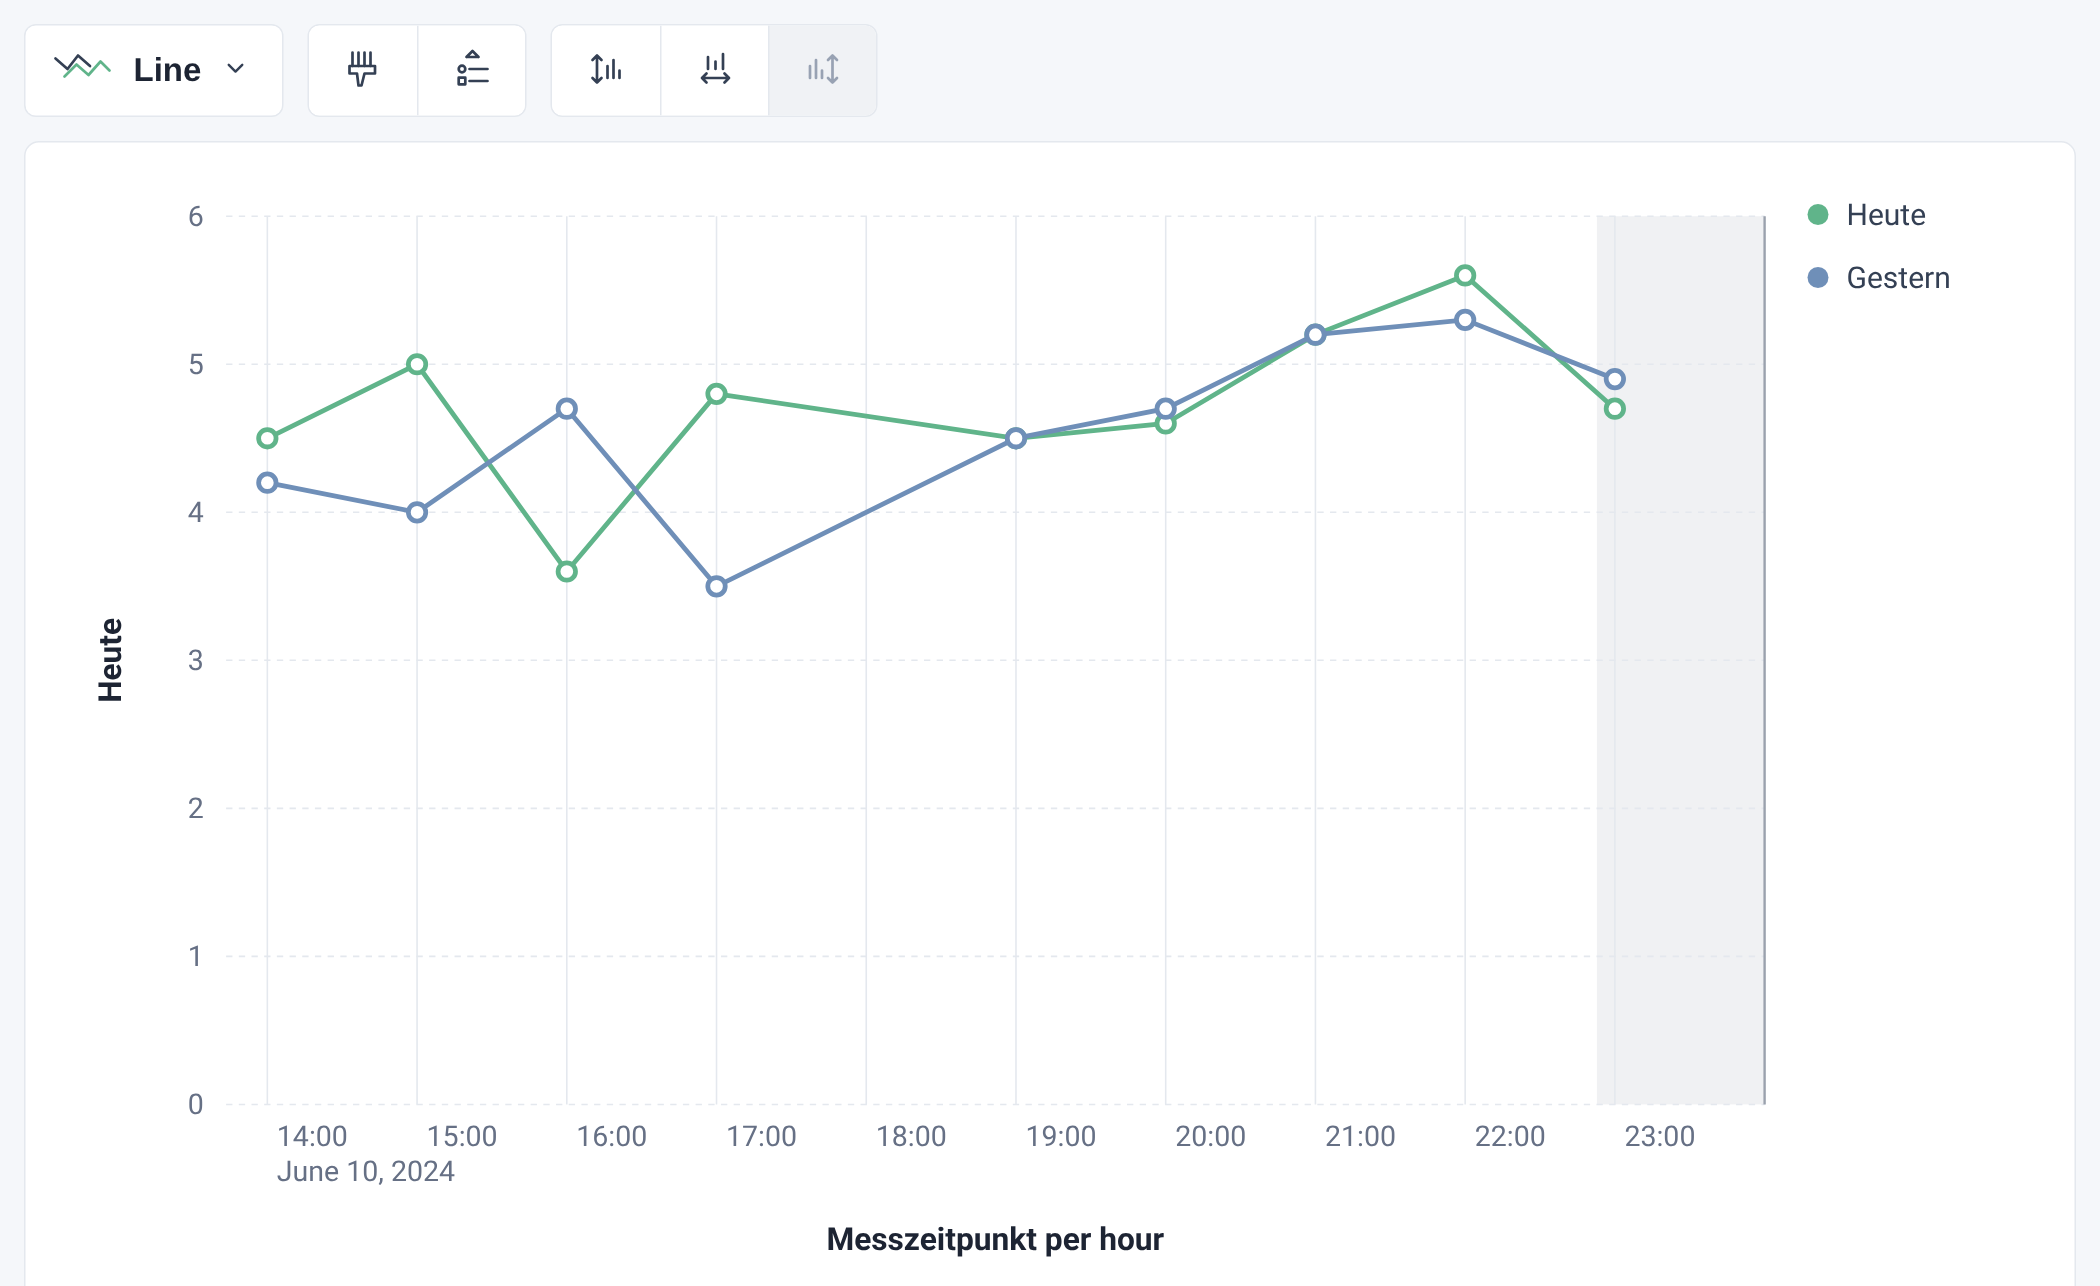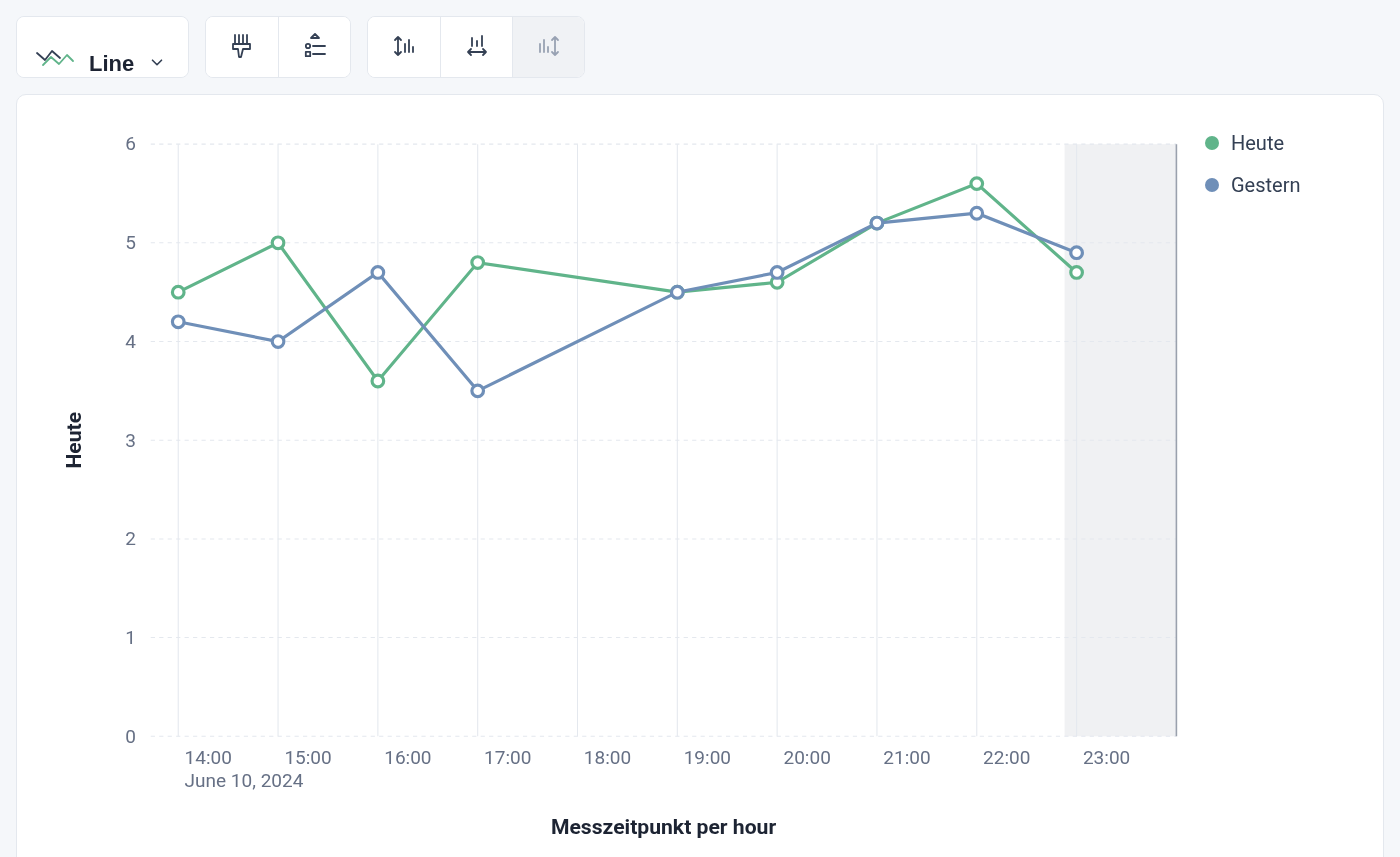--- a/index.html
+++ b/index.html
@@ -13,21 +13,21 @@
     --green:#60b48a;
     --blue:#6f8fb8;
   }
   html,body{margin:0;padding:0;background:var(--grey-0);font-family:-apple-system,BlinkMacSystemFont,"Segoe UI",Roboto,Helvetica,Arial,sans-serif;color:var(--ink);}
   .page{padding:16px 16px 40px 16px;width:1400px;box-sizing:border-box;}
   .toolbar{display:flex;gap:16px;margin-bottom:16px;}
   .btn-group{display:flex;background:#fff;border:1px solid var(--grey-1);border-radius:8px;overflow:hidden;}
   .btn{display:flex;align-items:center;justify-content:center;height:60px;min-width:72px;padding:0 18px;border:none;background:#fff;cursor:pointer;}
   .btn + .btn{border-left:1px solid var(--grey-1);}
   .btn.disabled{background:#f0f2f5;color:var(--grey-3);cursor:default;}
-  .type-btn{font-size:22px;font-weight:700;color:var(--ink);gap:14px;padding:0 22px 0 18px;align-items:flex-end;}
+  .type-btn{font-size:22px;font-weight:700;color:var(--ink);gap:14px;padding:0 22px 0 18px;}
   .type-btn .lbl{font-size:22px;}
   .chev{width:18px;height:18px;}
   .card{background:#fff;border:1px solid var(--grey-1);border-radius:10px;padding:28px 28px 20px 28px;position:relative;}
   .chart-row{display:flex;gap:18px;}
   .chart-wrap{position:relative;flex:1;}
   svg.chart{display:block;width:100%;height:auto;}
   .legend{padding-top:8px;min-width:150px;}
   .legend-item{display:flex;align-items:center;gap:12px;font-size:20px;color:var(--grey-5);margin-bottom:18px;cursor:pointer;}
   .legend-dot{width:14px;height:14px;border-radius:50%;}
   .axis-text{font-size:18px;fill:var(--grey-4);}

